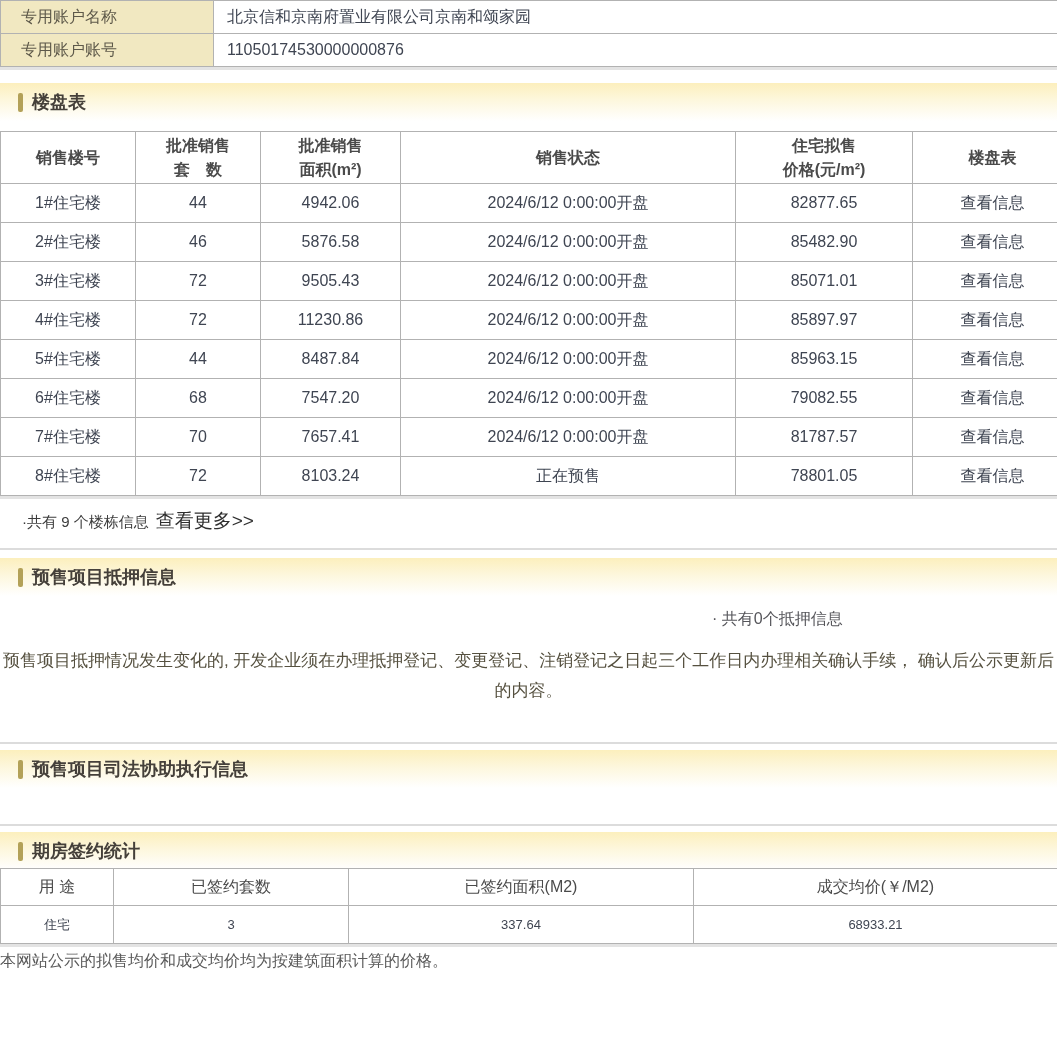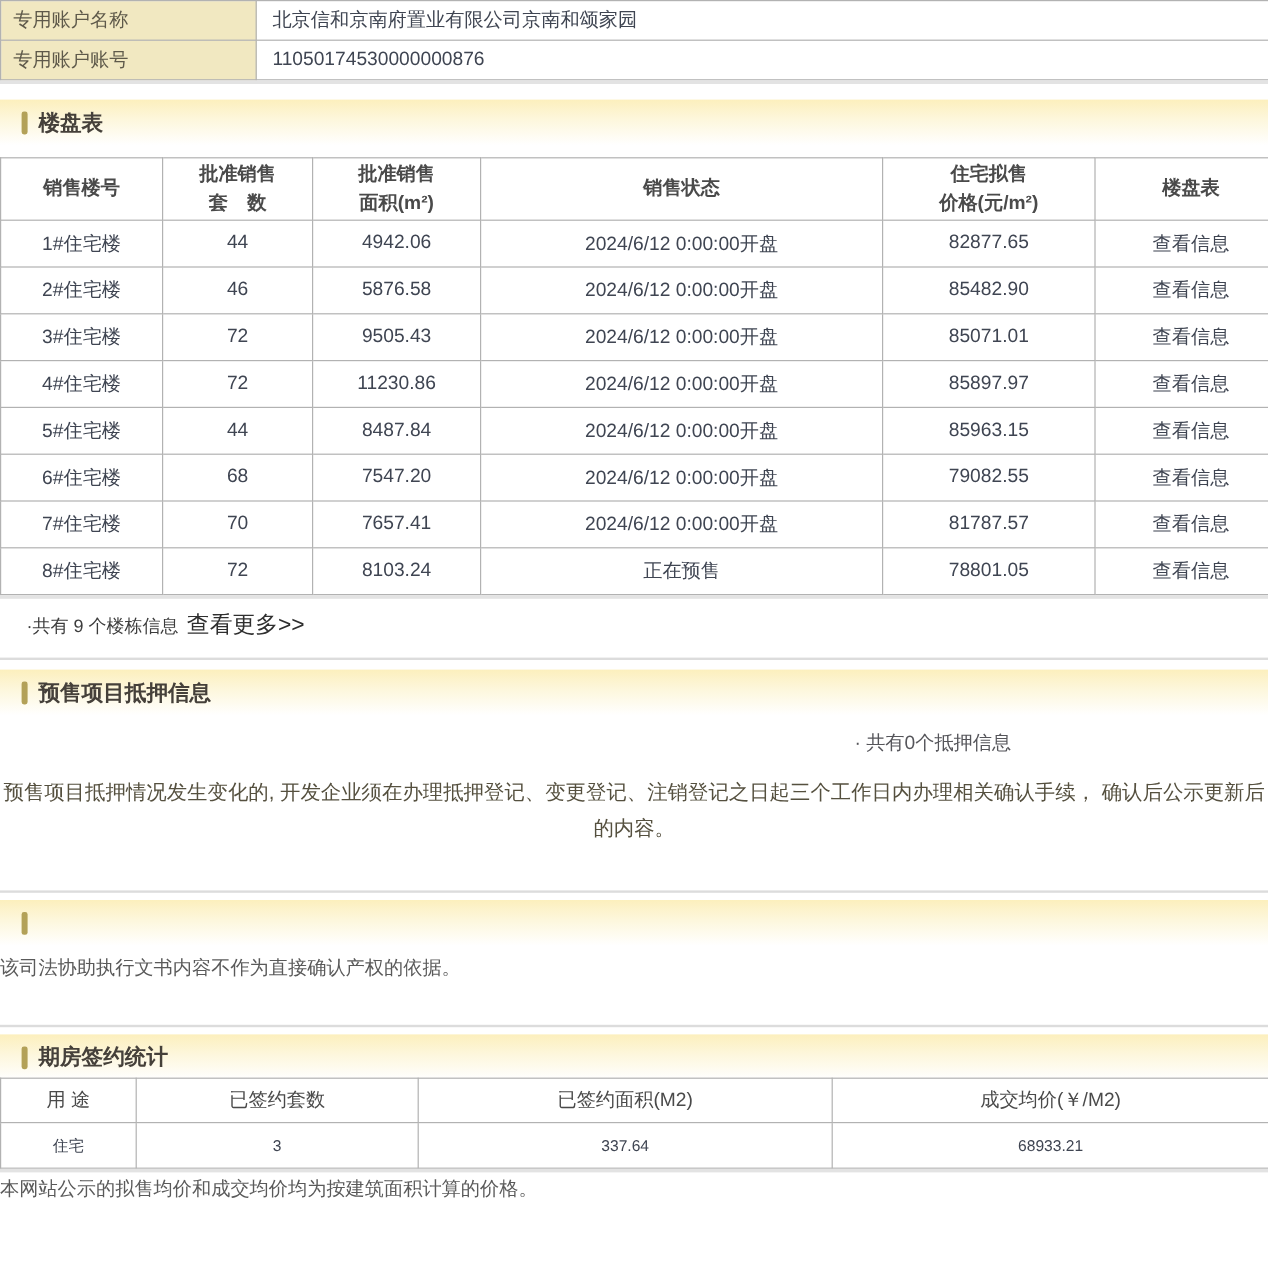--- a/index.html
+++ b/index.html
@@ -7,21 +7,21 @@
   body {
     width:1057px; height:1051px; overflow:hidden;
     font-family:"Liberation Sans","DejaVu Sans",sans-serif;
     color:#3f4552;
   }
   .page { width:1057px; overflow:hidden; }
 
   
   .account-table { width:1072px; border-collapse:collapse; table-layout:fixed; }
   .account-table td { border:1px solid #b2b2b2; height:33px; font-size:16px; vertical-align:middle; }
-  .acc-label { width:213px; background:#f1e8c1; color:#5e594a; padding-left:10px; }
+  .acc-label { width:213px; background:#f1e8c1; color:#5e594a; padding-left:20px; }
   .acc-value { color:#3f4552; padding-left:13px; }
 
   .table-shadow { height:3px; background:#e3e3e3; width:1057px; }
 
   
   .divider { border-top:2px solid #dcdcdc; }
   .section-bar {
     height:38px; display:flex; align-items:center; padding-left:18px;
     background:linear-gradient(to bottom,#fcefbd 0%,#fdf7dd 45%,#ffffff 100%);
   }
@@ -189,22 +189,22 @@
   <div class="section-bar mt8">
     <span class="accent"></span>
     <span class="section-title">预售项目抵押信息</span>
   </div>
   <div class="count-line">· 共有0个抵押信息</div>
   <div class="notice">预售项目抵押情况发生变化的, 开发企业须在办理抵押登记、变更登记、注销登记之日起三个工作日内办理相关确认手续， 确认后公示更新后的内容。</div>
 
   <div class="divider mt36"></div>
   <div class="section-bar mt6">
     <span class="accent"></span>
-  </div>
-  <div class="note-text">该司法协助执行文书内容不作为直接确认产权的依据。</div>
+    <span class="section-title">预售项目司法协助执行信息</span>
+  </div>
 
   <div class="divider mt36"></div>
   <div class="section-bar mt6">
     <span class="accent"></span>
     <span class="section-title">期房签约统计</span>
   </div>
   <table class="signing-table">
     <colgroup>
         <col style="width:113px">
         <col style="width:235px">

